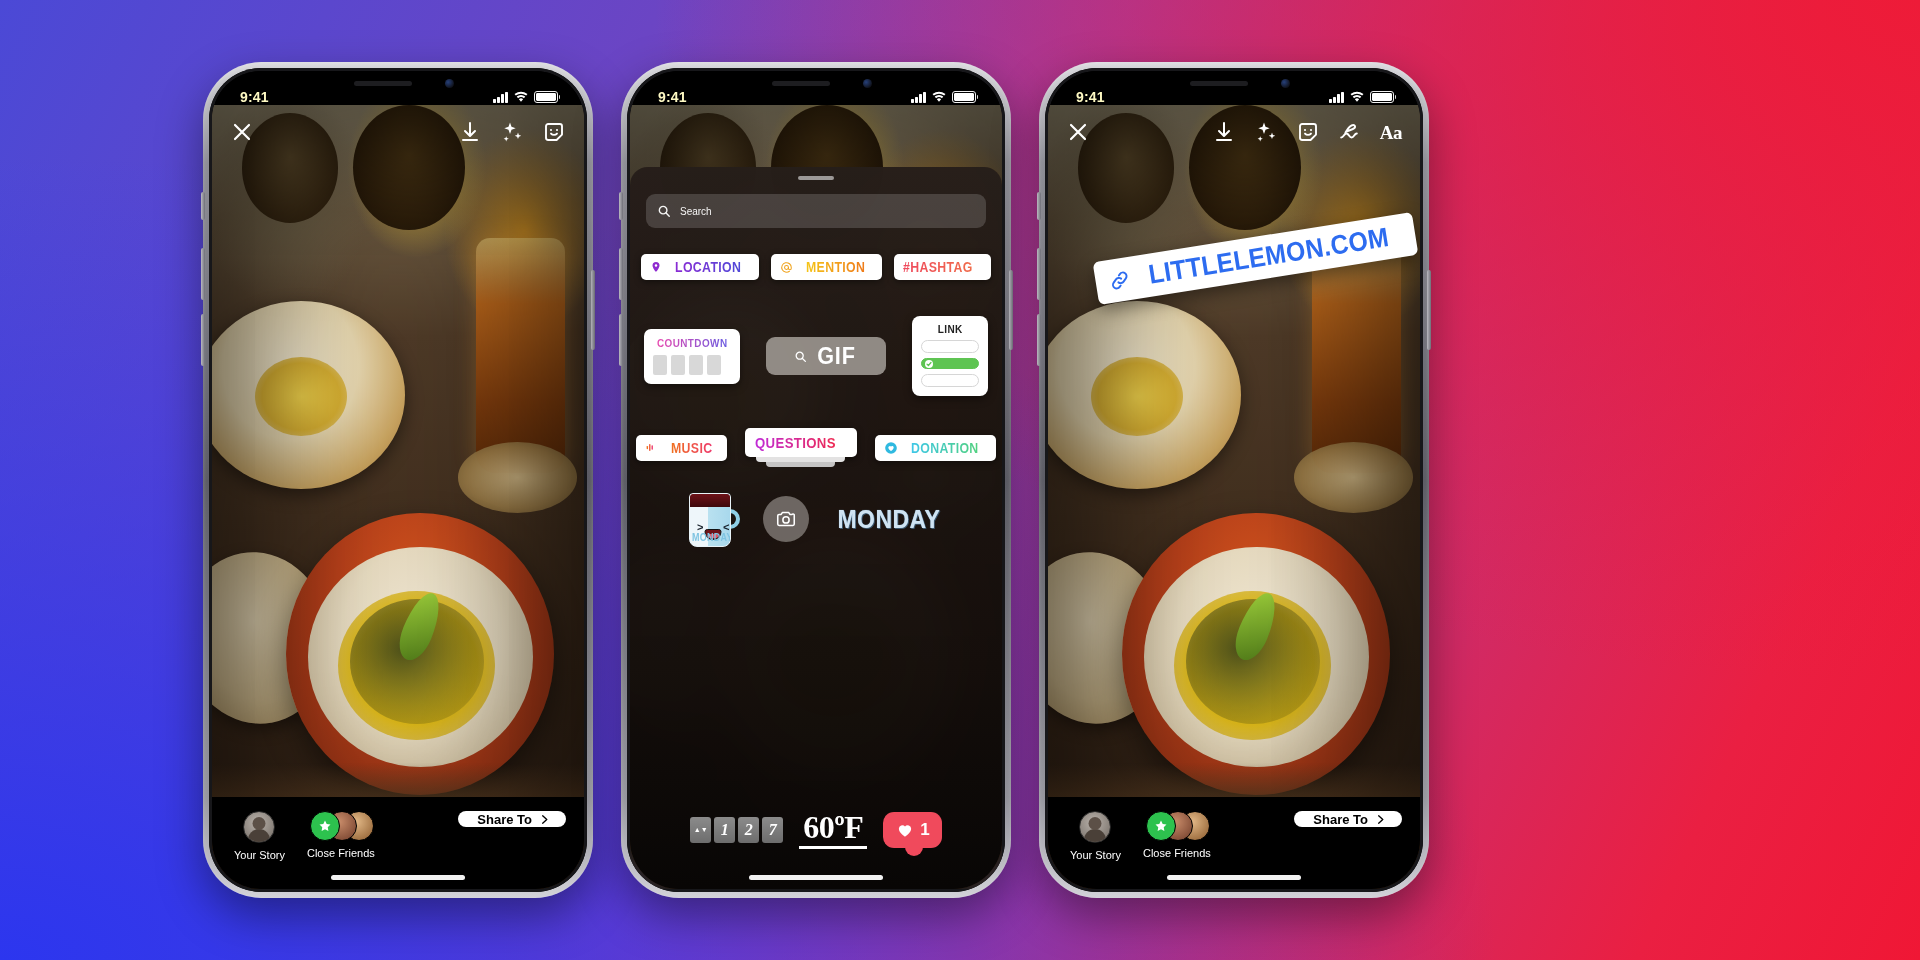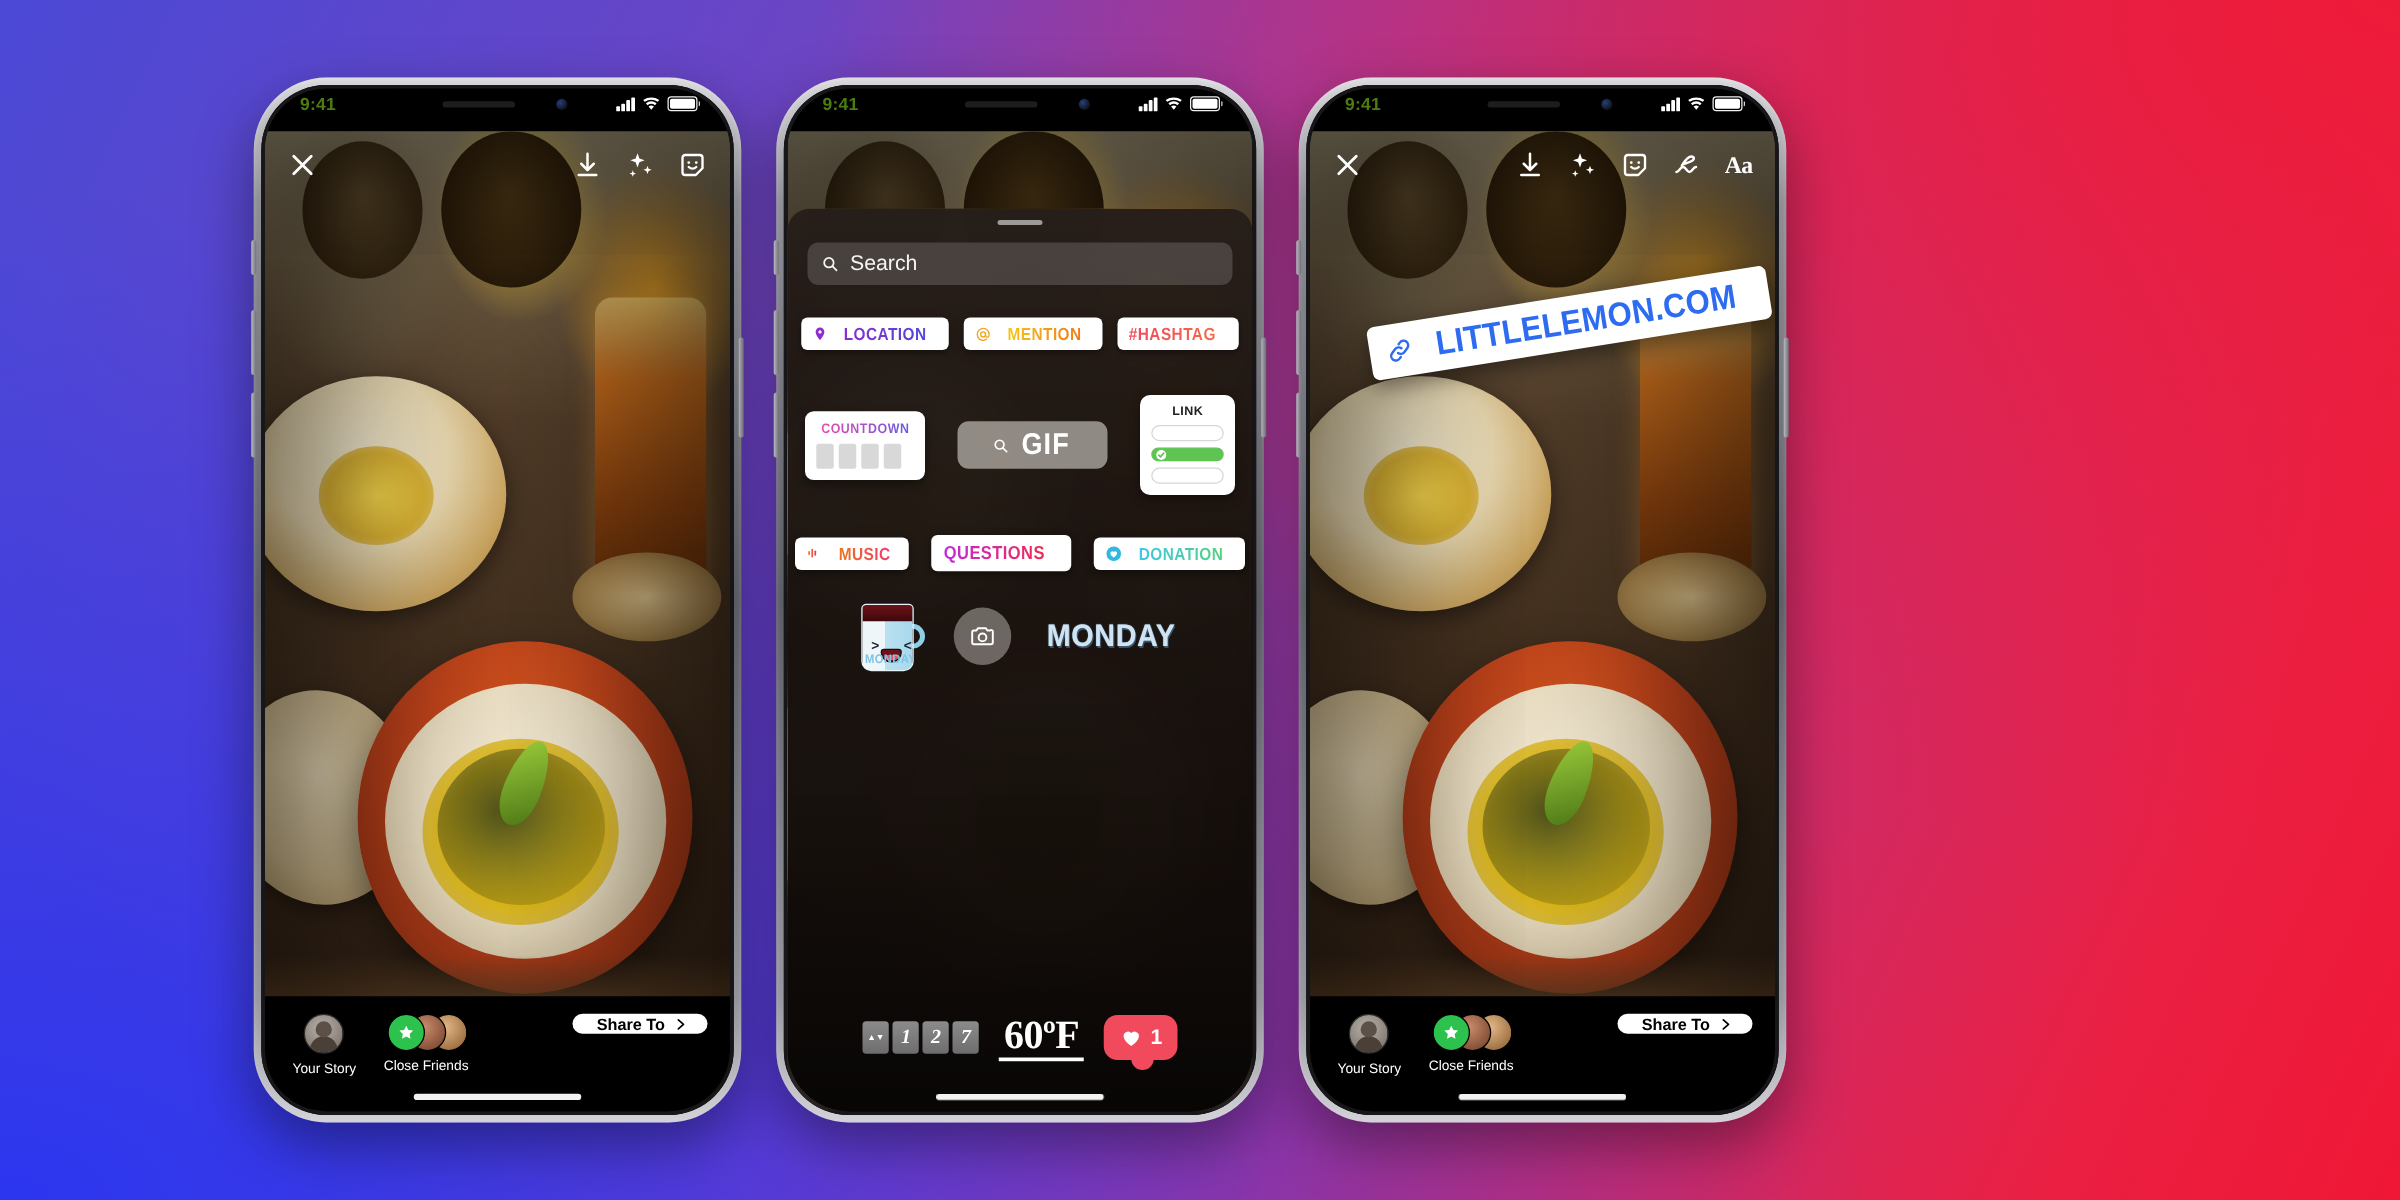--- a/index.html
+++ b/index.html
@@ -34,22 +34,22 @@
   .sb-r1{right:-2px;top:208px;width:4px;height:80px;}
 
   
   .notch{position:absolute;top:0;left:50%;transform:translateX(-50%);
     width:160px;height:27px;background:#000;border-radius:0 0 18px 18px;z-index:40;}
   .notch .speaker{position:absolute;top:10px;left:36px;width:58px;height:5px;border-radius:3px;background:#1d1d20;}
   .notch .cam{position:absolute;top:8px;right:24px;width:9px;height:9px;border-radius:50%;
     background:radial-gradient(circle at 35% 35%,#26407a 0%,#10131d 70%);}
 
   
-  .status{position:absolute;top:0;left:0;right:0;height:34px;z-index:35;color:#4d7c0f;
-    display:flex;align-items:flex-start;justify-content:space-between;padding:0 26px 0 28px;box-sizing:border-box;}
+  .status{position:absolute;top:0;left:0;right:0;height:34px;z-index:35;color:#fef9c3;
+    display:flex;align-items:flex-end;justify-content:space-between;padding:0 26px 0 28px;box-sizing:border-box;}
   .clock{font-size:14px;font-weight:bold;letter-spacing:.2px;padding-top:4px;}
   .stat-right{display:flex;align-items:center;gap:5px;padding-top:4px;}
   .bars{display:flex;align-items:flex-end;gap:1.5px;height:11px;}
   .bars i{display:block;width:2.6px;background:#fff;border-radius:.7px;}
   .bars i:nth-child(1){height:4px;}
   .bars i:nth-child(2){height:6px;}
   .bars i:nth-child(3){height:8.5px;}
   .bars i:nth-child(4){height:11px;}
   .batt{width:22px;height:10.5px;border:1.4px solid rgba(255,255,255,.95);border-radius:3px;position:relative;}
   .batt::after{content:"";position:absolute;right:-3.4px;top:3px;width:1.8px;height:4px;background:rgba(255,255,255,.85);border-radius:0 1px 1px 0;}
@@ -134,21 +134,21 @@
     display:flex;align-items:center;gap:7px;padding:0 16px 0 19px;font-size:13px;font-weight:bold;}
   .chev{width:11px;height:11px;}
 
   
   .tray{position:absolute;left:0;right:0;top:96px;bottom:0;z-index:25;border-radius:18px 18px 0 0;
     background:linear-gradient(180deg, rgba(38,30,26,.97) 0%, rgba(30,22,18,.97) 30%, rgba(20,14,11,.985) 70%, rgba(8,6,5,.99) 100%);
     backdrop-filter:blur(22px);overflow:hidden;}
   .grab{width:36px;height:4px;border-radius:3px;background:rgba(255,255,255,.55);margin:9px auto 0;}
   .searchbar{margin:14px 16px 0;height:34px;border-radius:9px;background:rgba(255,255,255,.16);
     display:flex;align-items:center;gap:9px;padding:0 11px;box-sizing:border-box;}
-  .searchbar .ph{color:rgba(255,255,255,.95);font-size:17px;}
+  .searchbar .ph{color:rgba(255,255,255,.95);font-size:10px;}
   .tray-rows{padding:0 14px;box-sizing:border-box;}
   .row{display:flex;align-items:center;justify-content:center;}
   .r1{margin-top:26px;gap:12px;}
   .r2{margin-top:36px;gap:26px;}
   .r3{margin-top:36px;gap:22px;}
   .r4{margin-top:32px;gap:18px;}
   .r5{margin-top:22px;gap:24px;}
 
   
   .chip{background:#fff;border-radius:5px;padding:5px 9px;display:flex;align-items:center;gap:13px;
@@ -180,21 +180,21 @@
   .quiz-bar.on{background:#5ec452;border-color:#5ec452;display:flex;align-items:center;padding-left:3px;box-sizing:border-box;}
   .quiz-dot{width:8px;height:8px;border-radius:50%;background:#fff;display:flex;align-items:center;justify-content:center;}
   
   .slider-chip{background:#fff;border-radius:5px;padding:8px 10px;display:flex;align-items:center;
     box-shadow:0 2px 7px rgba(0,0,0,.45);width:78px;box-sizing:border-box;}
   .sl-track{position:relative;width:100%;height:4px;border-radius:3px;background:#e2e2e2;}
   .sl-fill{position:absolute;left:0;top:0;height:100%;width:52%;border-radius:3px;
     background:linear-gradient(90deg,#c6268e,#e8246f);}
   .sl-emoji{position:absolute;left:46%;top:50%;transform:translate(-50%,-50%);font-size:15px;line-height:1;}
   
-  .q-wrap{position:relative;display:flex;flex-direction:row;align-items:center;}
+  .q-wrap{position:relative;display:flex;flex-direction:column;align-items:center;}
   .q-sh1{width:80%;height:5px;background:#eee;border-radius:0 0 4px 4px;opacity:.95;}
   .q-sh2{width:62%;height:5px;background:#d8d8d8;border-radius:0 0 4px 4px;opacity:.9;}
   
   .mug{position:relative;width:52px;height:60px;}
   .mug-body{position:absolute;left:2px;top:4px;width:42px;height:54px;border-radius:4px 4px 8px 8px;
     background:linear-gradient(90deg,#eef6fa 0%,#eef6fa 46%,#b9e1f0 46%,#a8d8ec 100%);
     border:1.5px solid #e8f3f8;box-sizing:border-box;overflow:hidden;}
   .mug-coffee{position:absolute;left:0;right:0;top:0;height:13px;
     background:linear-gradient(180deg,#6e1218,#3d080c);border-radius:2px 2px 0 0;}
   .mug-handle{position:absolute;right:-1px;top:20px;width:16px;height:20px;border:4px solid #8fcfe6;

